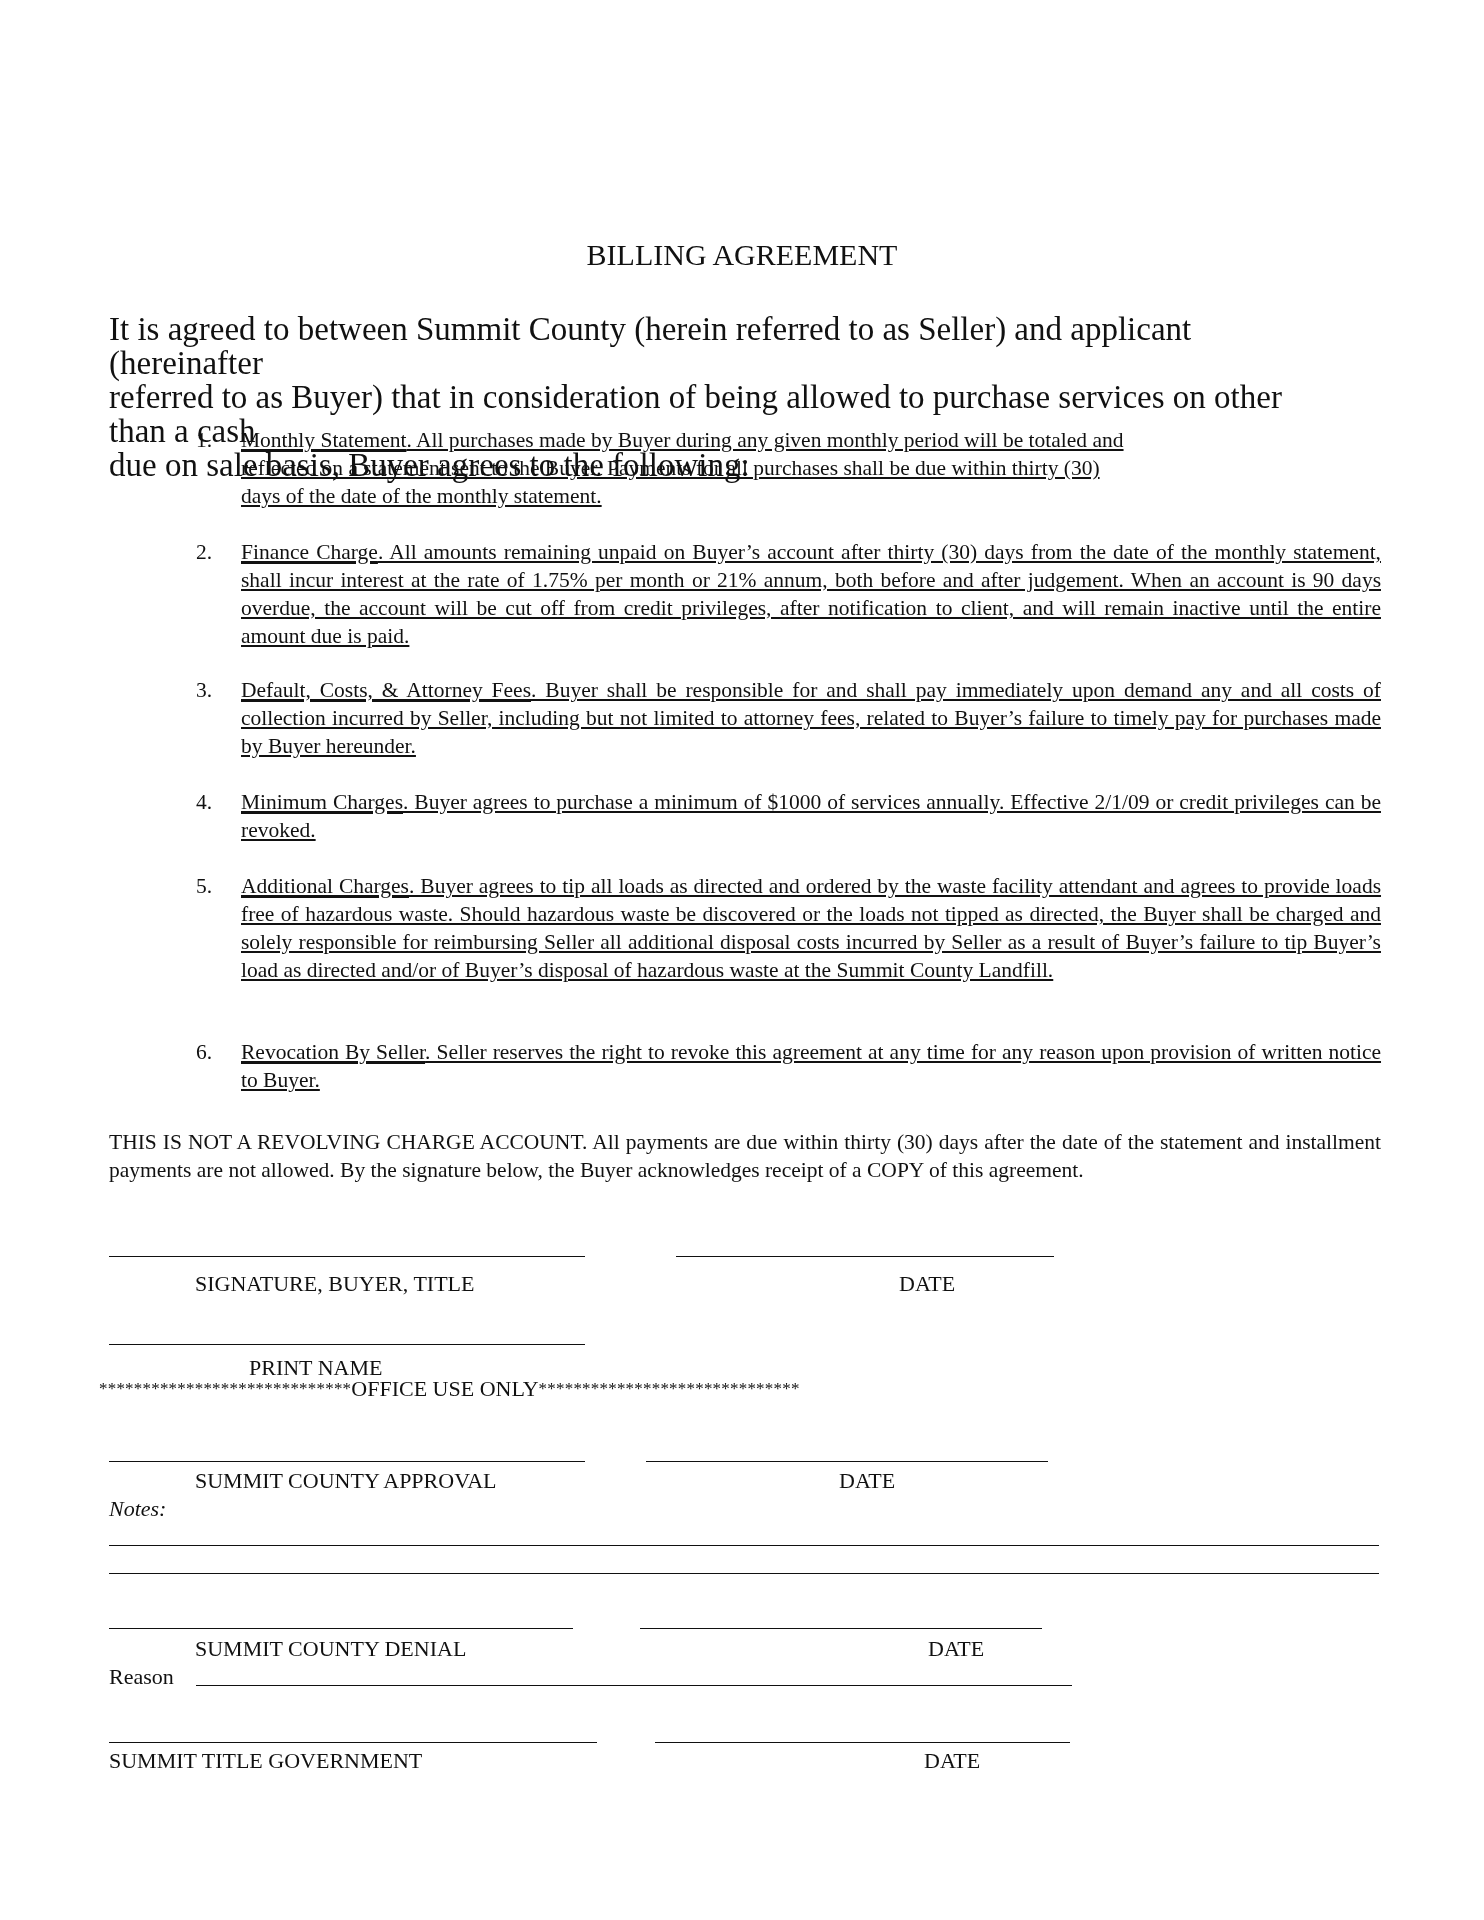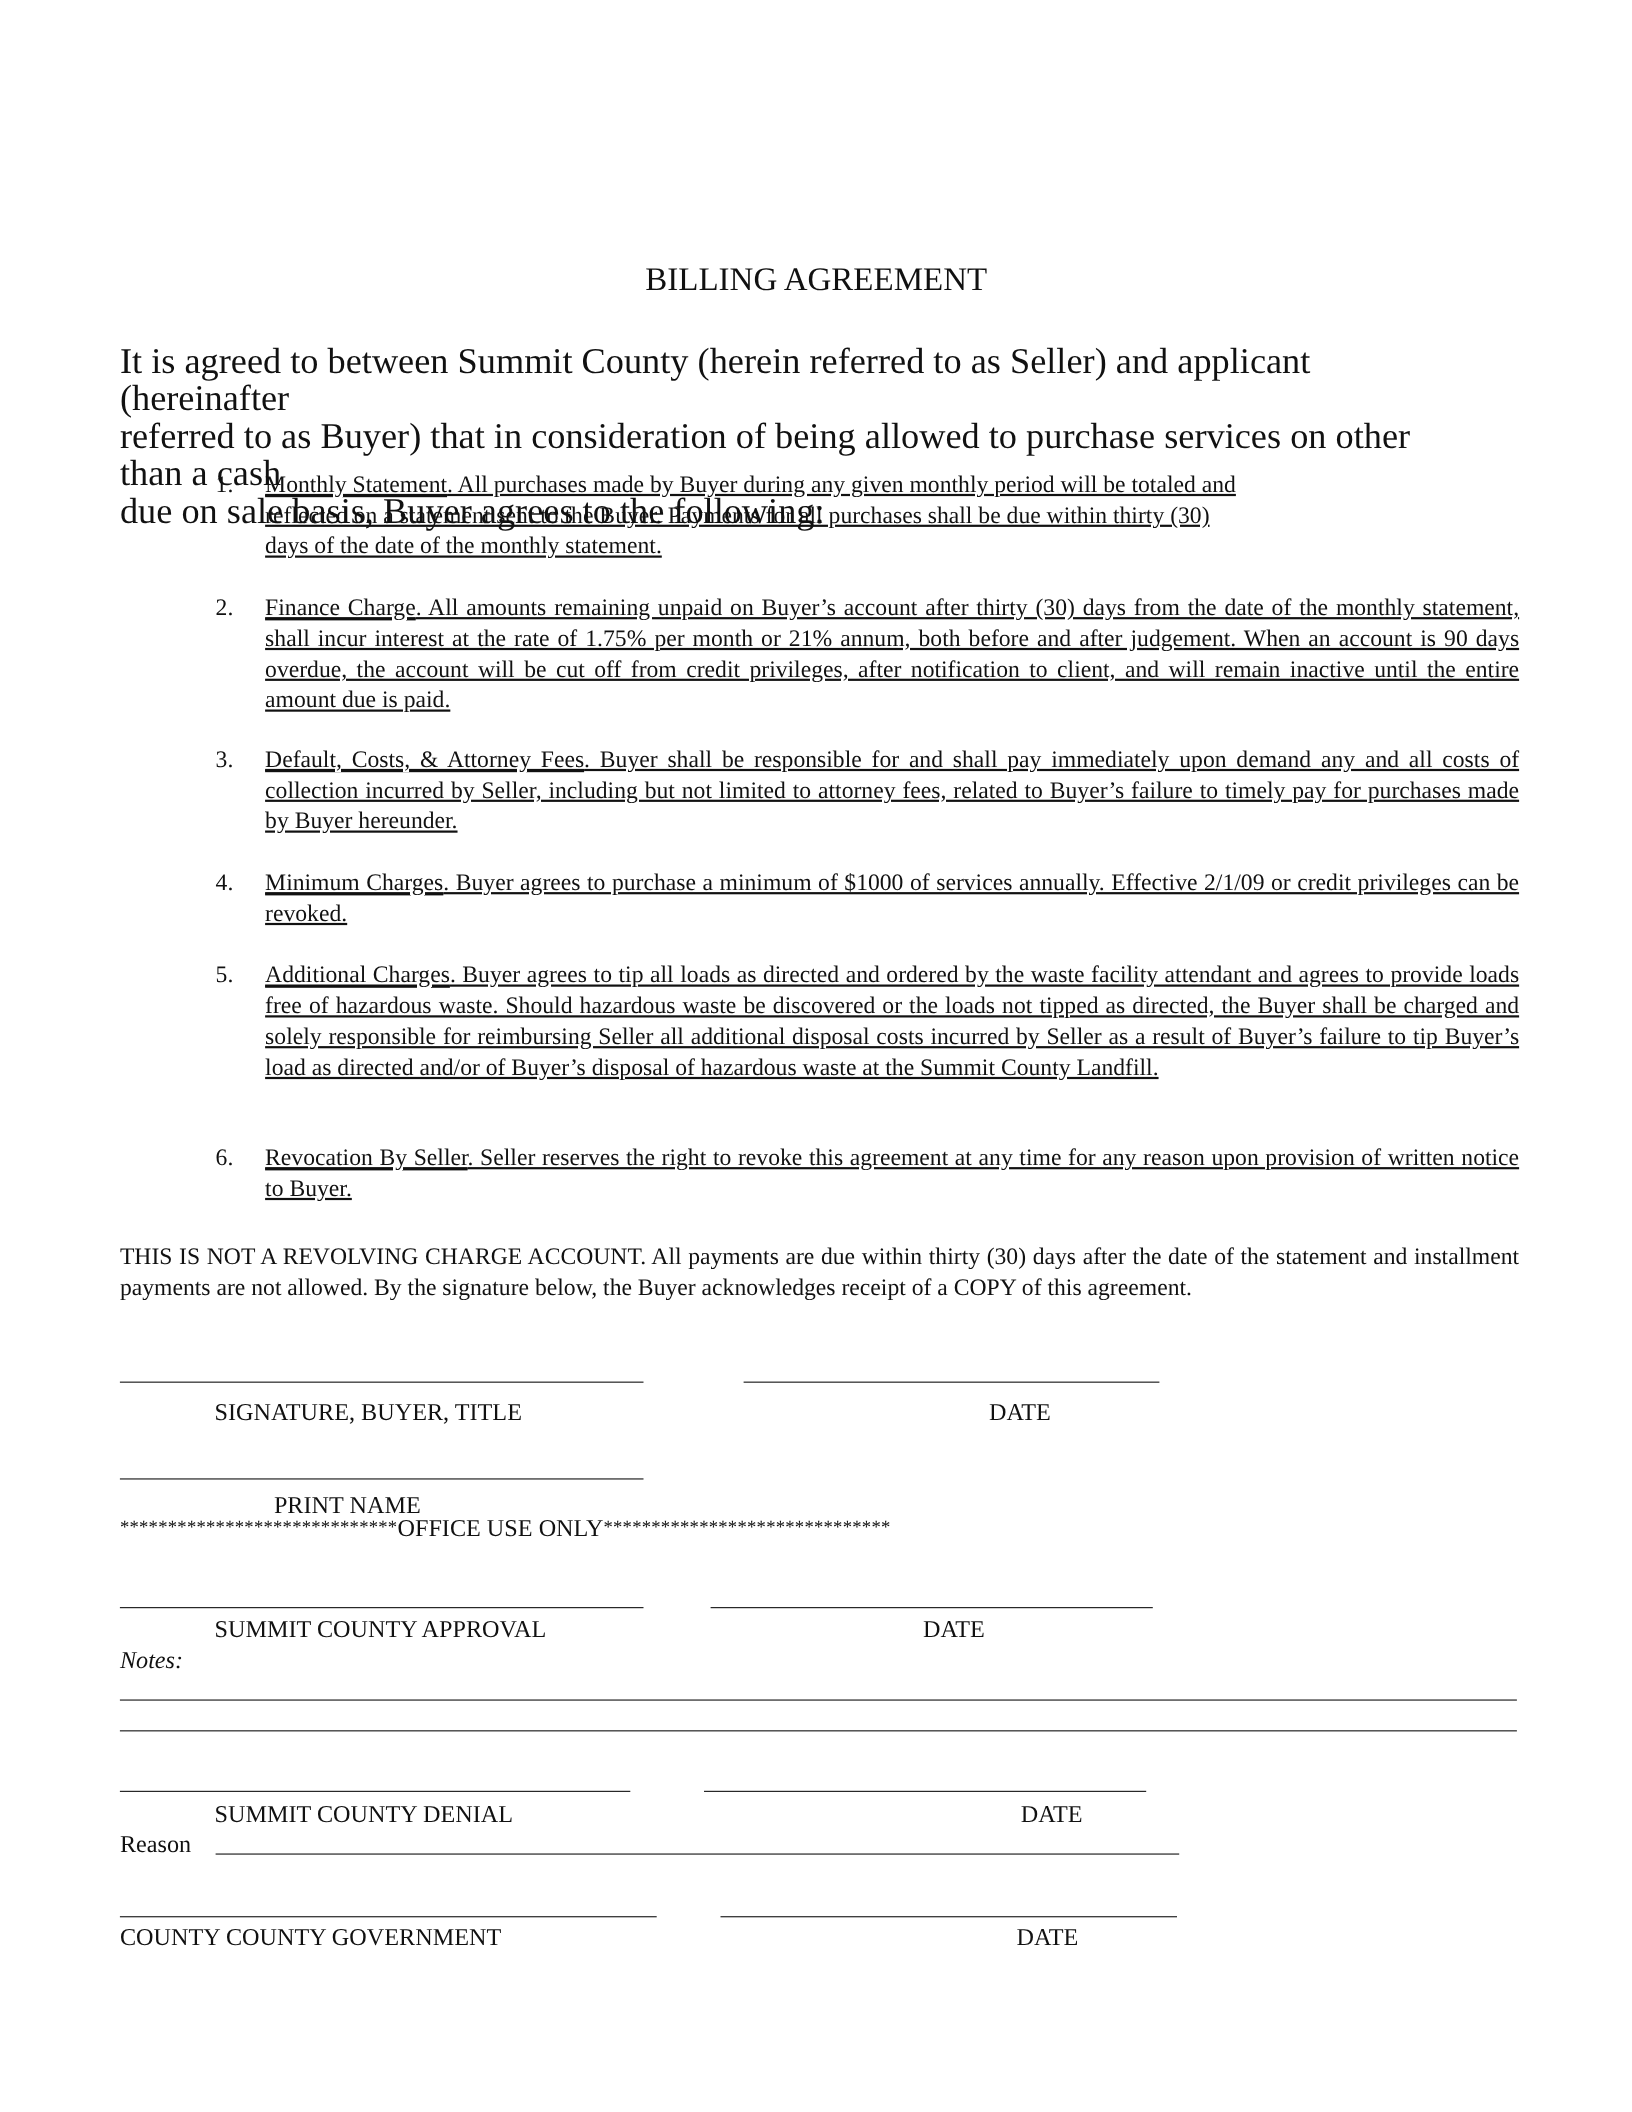--- a/index.html
+++ b/index.html
@@ -21,21 +21,21 @@
   .item .num { position: absolute; left: 87px; top: 0; }
   .item .body { position: absolute; left: 132px; width: 1140px; text-align: justify; text-align-last: left; text-decoration: underline; }
   .item .body.nojust { text-align: left; }
   .item .head { text-decoration: underline; text-underline-offset: 3px; }
   .para {
     position: absolute; top: 1128px; left: 109px; width: 1272px;
     font-size: 21.5px; line-height: 28px; text-align: justify; text-align-last: left;
   }
   .line { position: absolute; border-top: 1.6px solid #111; height: 0; }
   .lbl { position: absolute; font-size: 22px; line-height: 26px; white-space: nowrap; }
-  .stars { position: absolute; font-size: 22px; line-height: 26px; white-space: nowrap; left: 109px; top: 1376px; }
+  .stars { position: absolute; font-size: 22px; line-height: 26px; white-space: nowrap; left: 99px; top: 1376px; }
   .stars .ast { font-family: "Liberation Serif", serif; font-size: 17px; letter-spacing: 0.2px; vertical-align: 2px; }
 </style>
 </head>
 <body>
 
 <div>
 
   <div class="title">BILLING AGREEMENT</div>
 
   <div class="intro">
@@ -100,16 +100,16 @@
   <div class="line" style="top:1628px; left:109px; width:464px;"></div>
   <div class="line" style="top:1628px; left:640px; width:402px;"></div>
   <div class="lbl" style="top:1636px; left:195px;">SUMMIT COUNTY DENIAL</div>
   <div class="lbl" style="top:1636px; left:928px;">DATE</div>
 
   <div class="lbl" style="top:1664px; left:109px;">Reason</div>
   <div class="line" style="top:1685px; left:196px; width:876px;"></div>
 
   <div class="line" style="top:1742px; left:109px; width:488px;"></div>
   <div class="line" style="top:1742px; left:655px; width:415px;"></div>
-  <div class="lbl" style="top:1748px; left:109px;">COUNTY COUNTY GOVERNMENT</div>
+  <div class="lbl" style="top:1748px; left:109px;">SUMMIT TITLE GOVERNMENT</div>
   <div class="lbl" style="top:1748px; left:924px;">DATE</div>
 
 </div>
 
 </body></html>

